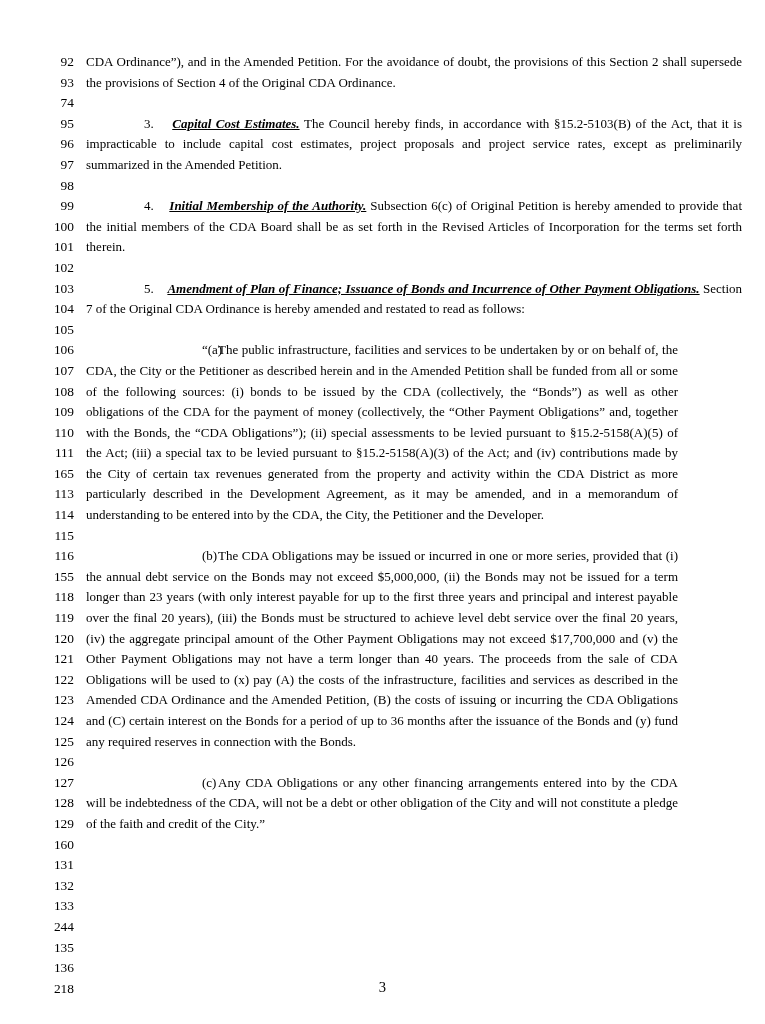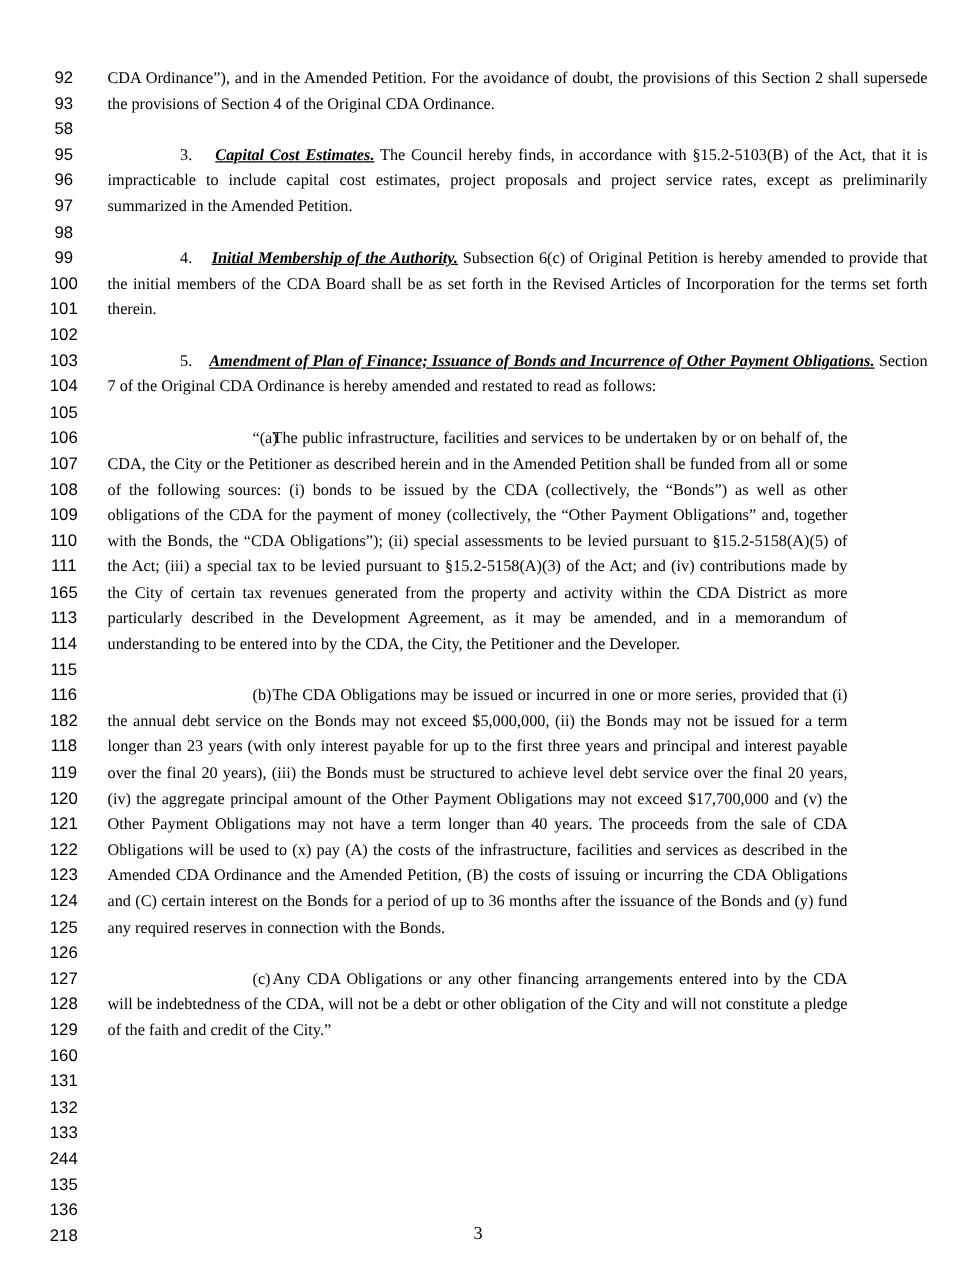--- a/index.html
+++ b/index.html
@@ -26,24 +26,24 @@
     position: relative;
     font-size: 14.6px;
     line-height: 20.6px;
   }
   
   .gutter {
     position: absolute;
     left: 0;
     top: 0;
     width: 46px;
-    text-align: center;
+    text-align: right;
     font-size: 13.4px;
     line-height: 20.6px;
-    font-family: Liberation Sans, sans-serif;
+    font-family: Liberation Serif, serif;
     color: #000;
   }
   .gutter div {
     height: 20.6px;
   }
   .content {
     margin-left: 58px;
     width: 656px;
   }
   p.para {
@@ -85,21 +85,21 @@
 </style>
 </head>
 <body>
 
 <div class="page">
   <div class="doc-body">
 
     <div class="gutter" id="gutter">
         <div>92</div>
         <div>93</div>
-        <div>58</div>
+        <div>74</div>
         <div>95</div>
         <div>96</div>
         <div>97</div>
         <div>98</div>
         <div>99</div>
         <div>100</div>
         <div>101</div>
         <div>102</div>
         <div>103</div>
         <div>104</div>
@@ -108,21 +108,21 @@
         <div>107</div>
         <div>108</div>
         <div>109</div>
         <div>110</div>
         <div>111</div>
         <div>165</div>
         <div>113</div>
         <div>114</div>
         <div>115</div>
         <div>116</div>
-        <div>182</div>
+        <div>155</div>
         <div>118</div>
         <div>119</div>
         <div>120</div>
         <div>121</div>
         <div>122</div>
         <div>123</div>
         <div>124</div>
         <div>125</div>
         <div>126</div>
         <div>127</div>

